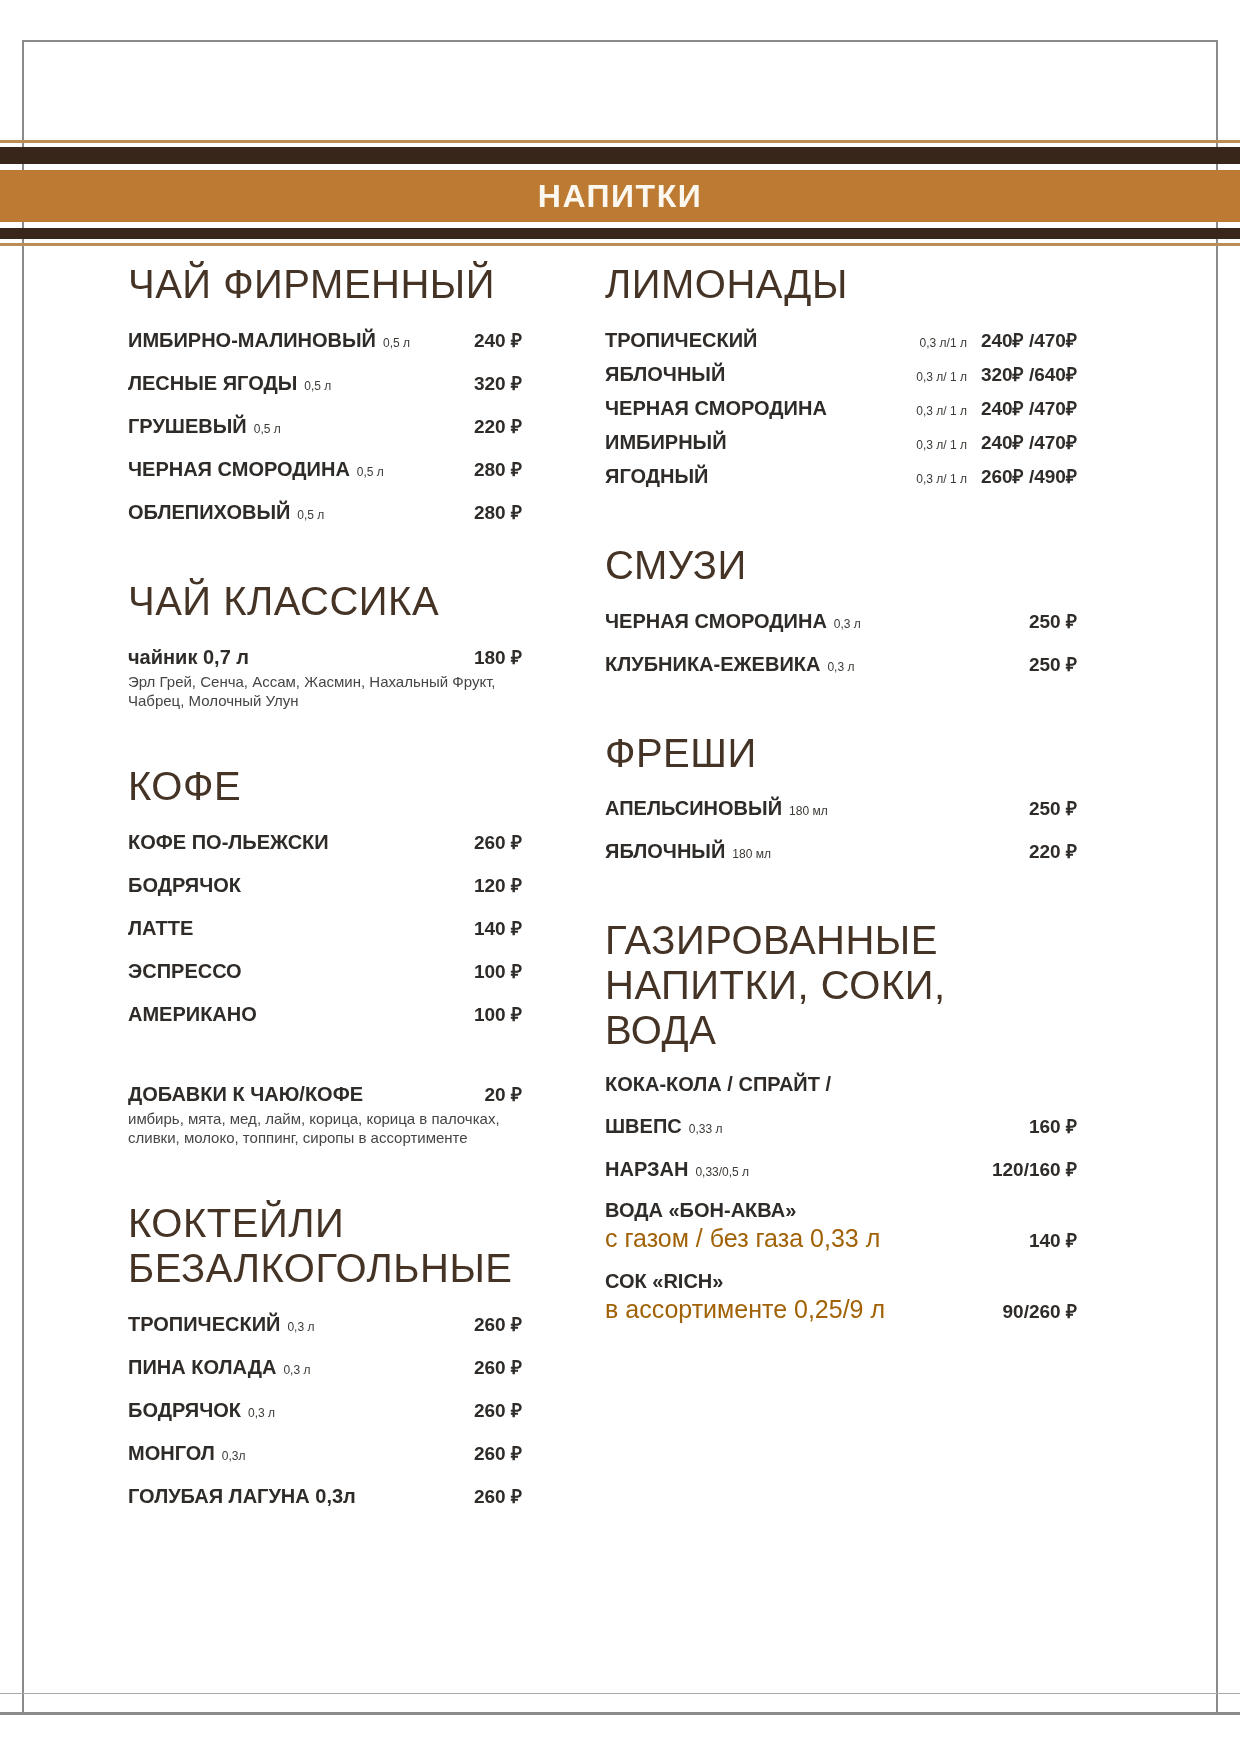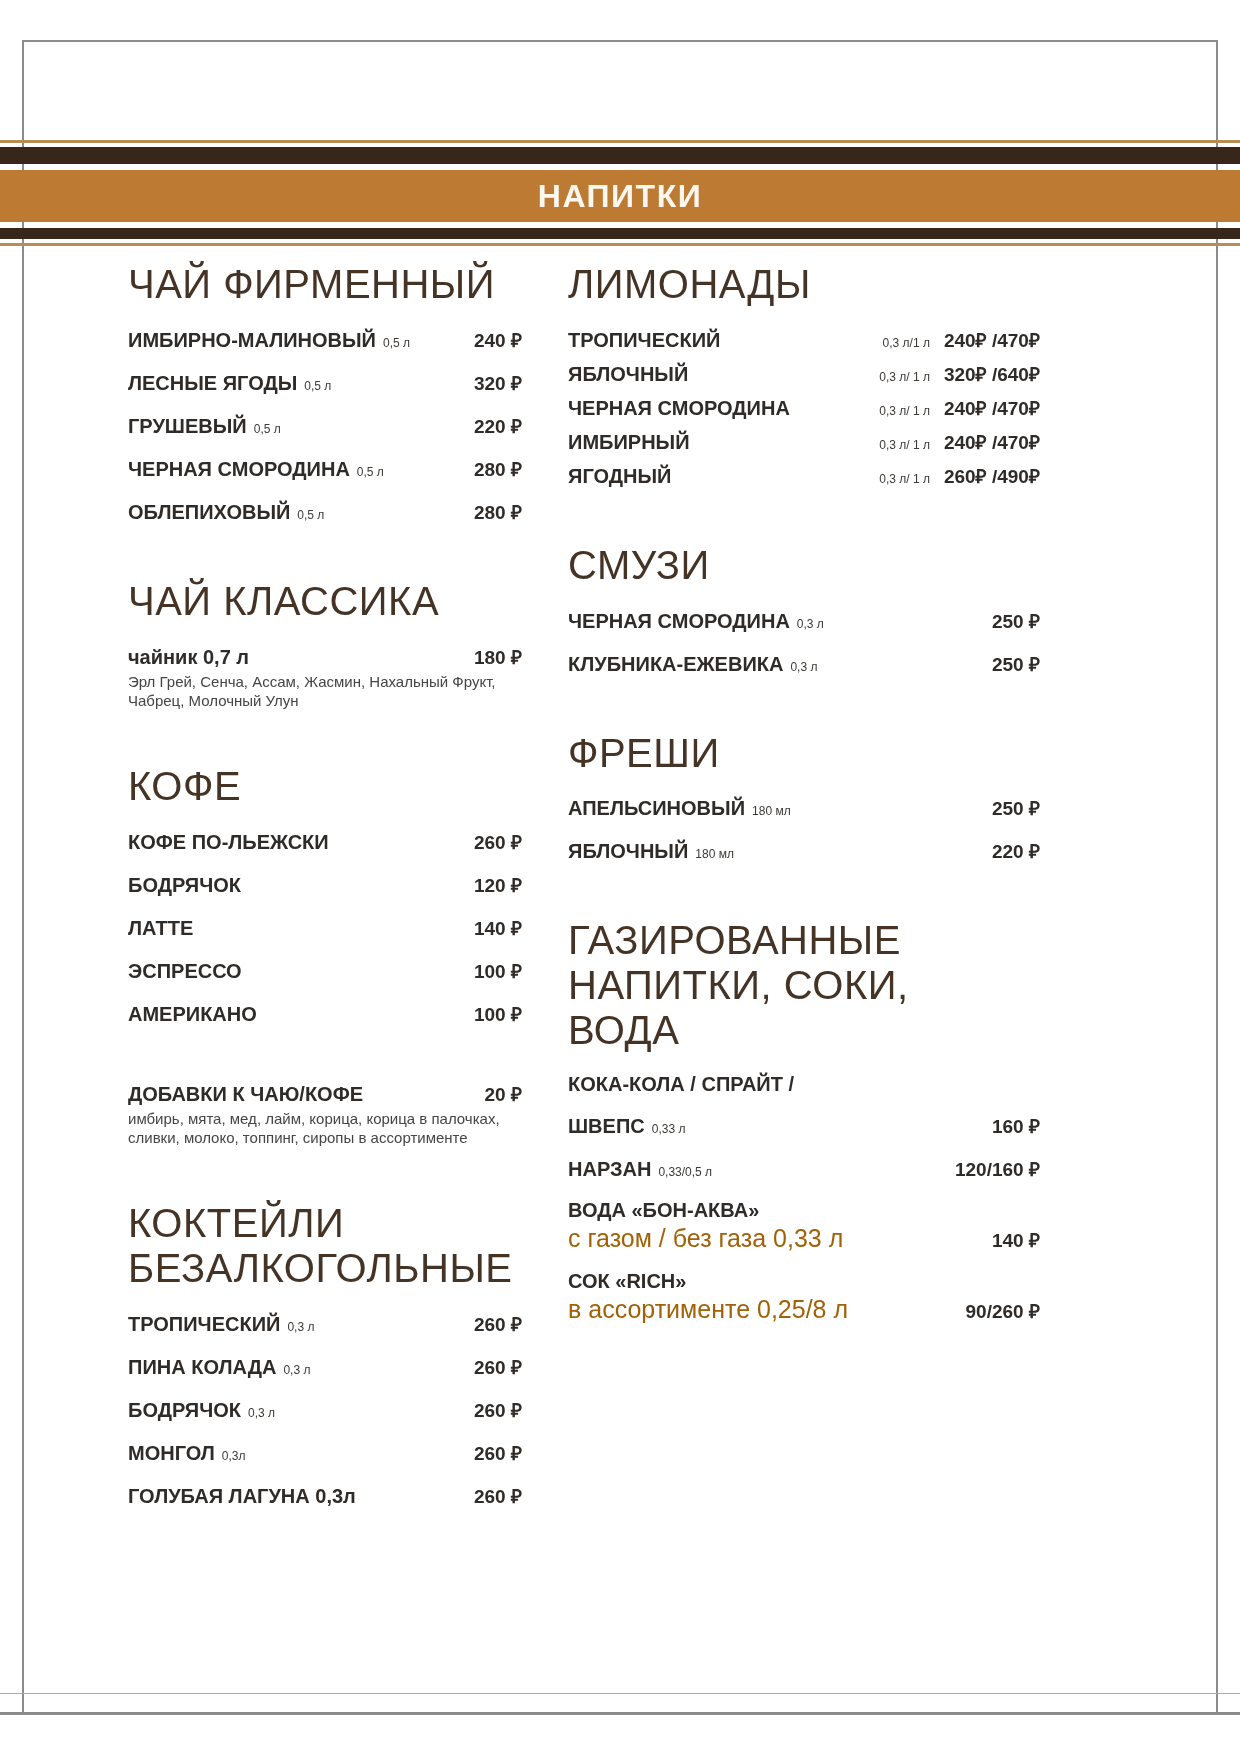--- a/index.html
+++ b/index.html
@@ -28,21 +28,21 @@
   }
   .band-dark-bottom{height:11px;background:#38261a;margin-top:6px;}
   .rule-tan-bottom{height:3px;background:#bc8c55;margin-top:4px;}
 
   
   .content{
     position:absolute;left:128px;top:262px;z-index:4;
     display:flex;gap:46px;
   }
   .col-left{width:394px;}
-  .col-right{width:472px;}
+  .col-right{width:472px;margin-left:37px;}
 
   .section{margin-bottom:54px;}
   .section-title{
     font-size:40px;font-weight:400;color:#453426;letter-spacing:0.5px;
     line-height:1.12;margin:0 0 20px 0;max-width:368px;
   }
   .item{margin-bottom:17px;}
   .col-right .section:nth-child(1) .item{margin-bottom:8px;}
   .item-line{display:flex;align-items:baseline;}
   .item-name{font-weight:700;font-size:20px;color:#2f2b28;}
@@ -330,20 +330,20 @@
             <span class="item-subtext">с газом / без газа 0,33 л</span>
             <span class="spacer"></span>
             <span class="item-price">140 ₽</span>
           </div>
         </div>
         <div class="item">
           <div class="item-line">
             <span class="item-name">СОК «RICH»</span>
           </div>
           <div class="item-subrow">
-            <span class="item-subtext">в ассортименте 0,25/8 л</span>
+            <span class="item-subtext">в ассортименте 0,25/9 л</span>
             <span class="spacer"></span>
             <span class="item-price">90/260 ₽</span>
           </div>
         </div>
       </section>
     </div>
 </div>
 
 </body></html>

